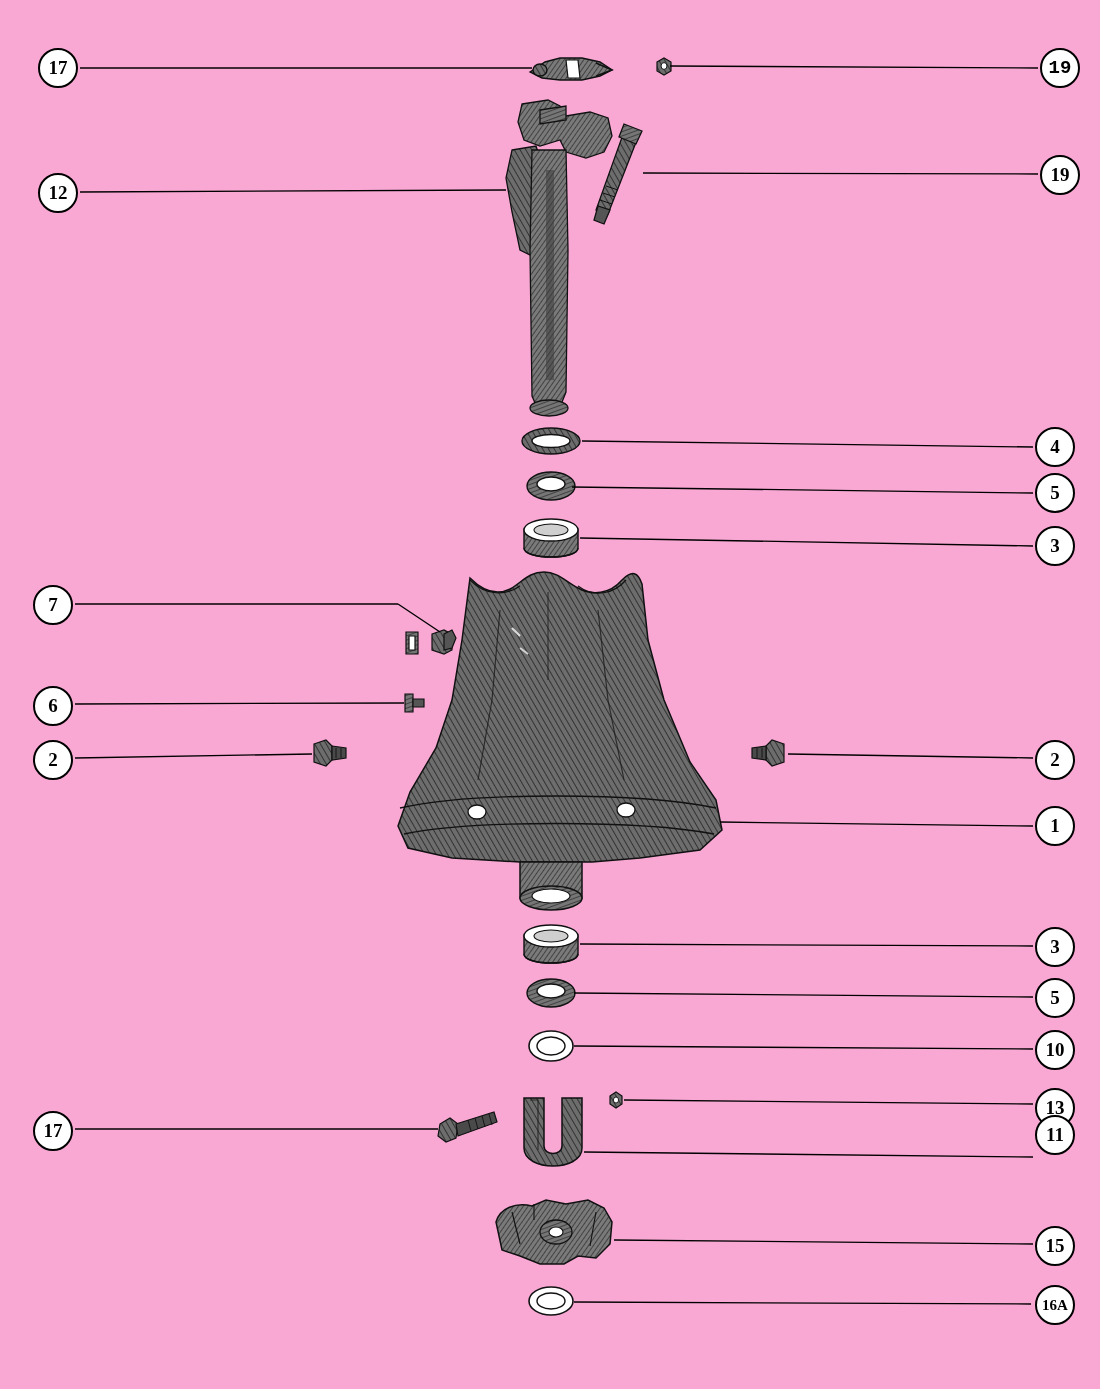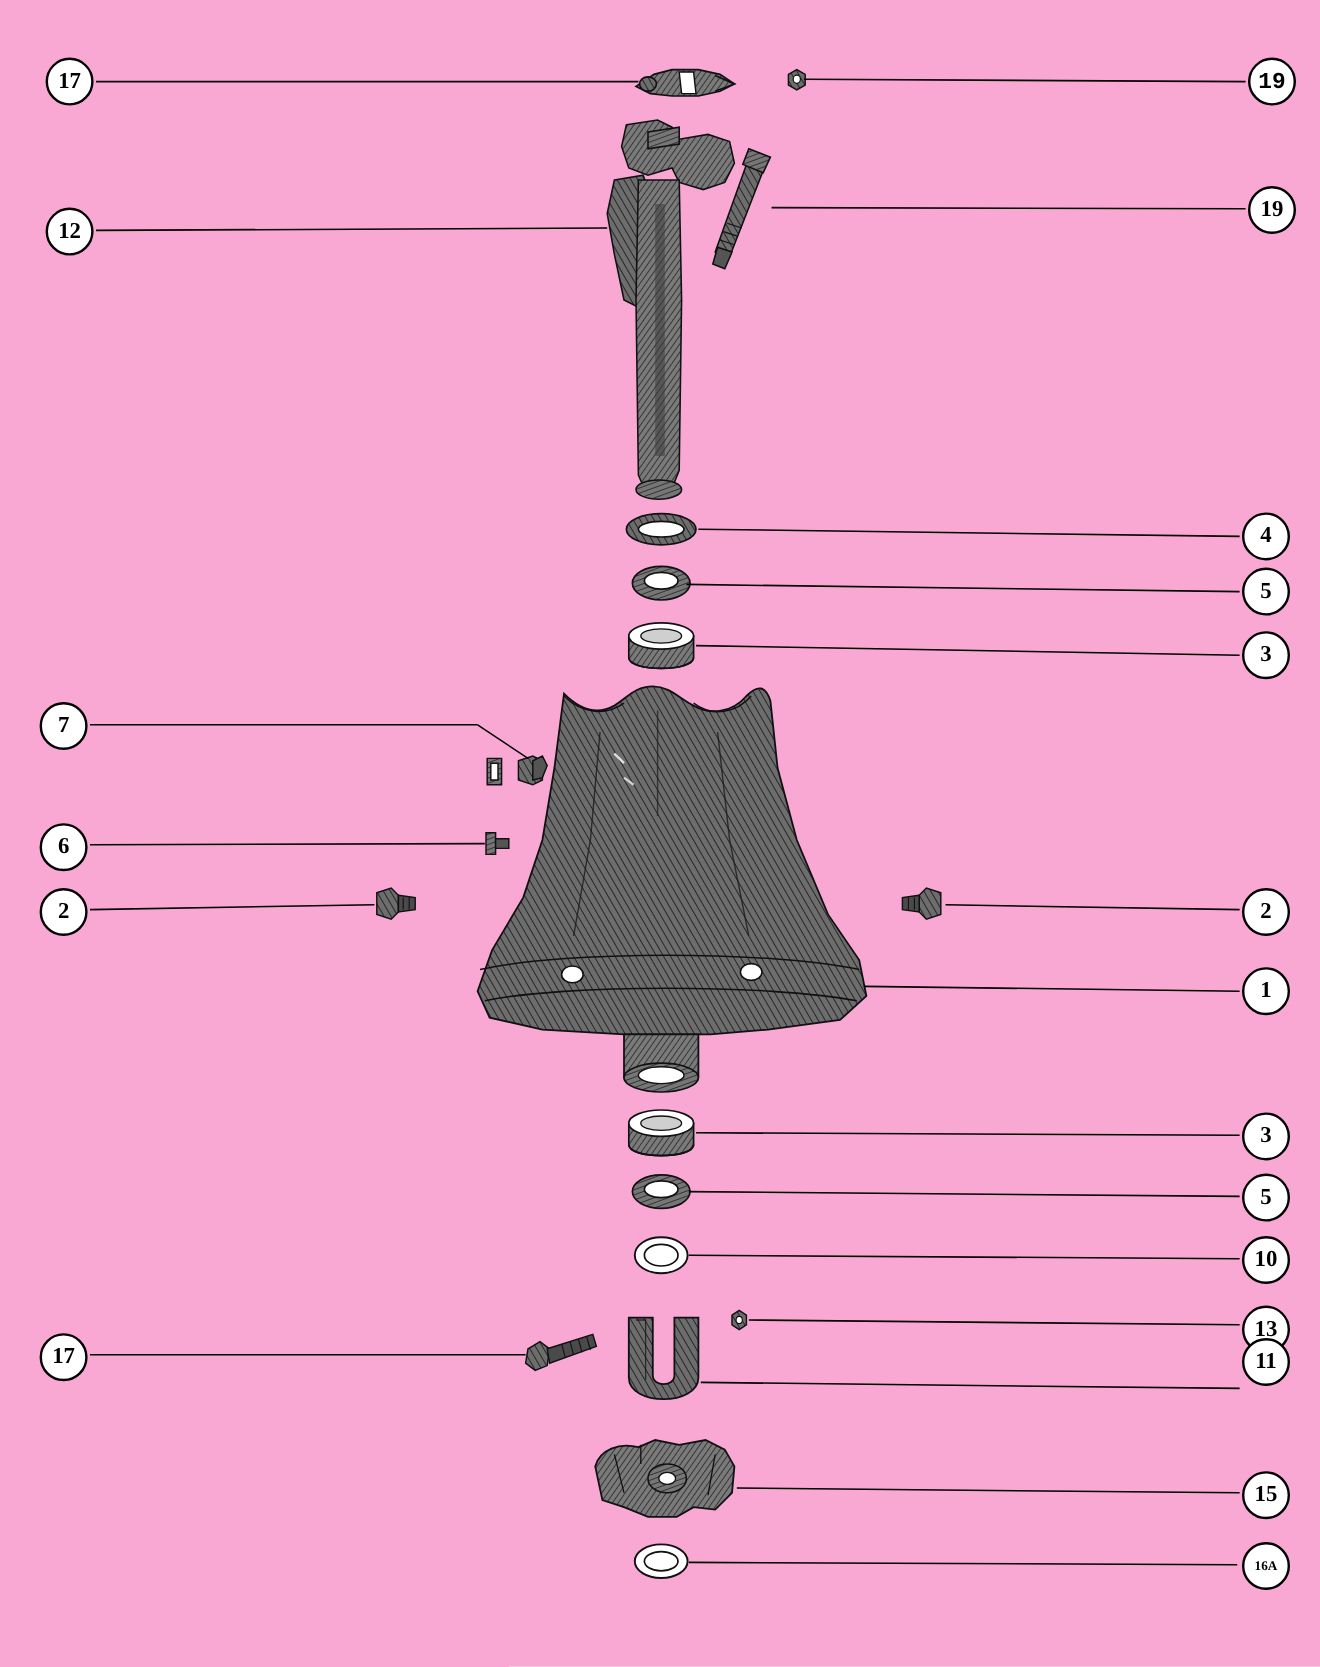--- a/index.html
+++ b/index.html
@@ -36,21 +36,21 @@
     align-items: center;
     justify-content: center;
     font-family: "Liberation Serif", serif;
     font-size: 19px;
     font-weight: bold;
     color: #000;
     letter-spacing: 0px;
     user-select: none;
   }
   .callout.small-text {
-    font-size: 11px;
+    font-size: 15px;
   }
 </style>
 </head>
 <body>
 
 <div id="sheet">
 
   <svg class="layer" viewBox="0 0 1100 1389">
     <defs>
       <pattern id="hatch" width="4" height="4" patternUnits="userSpaceOnUse" patternTransform="rotate(35)">

